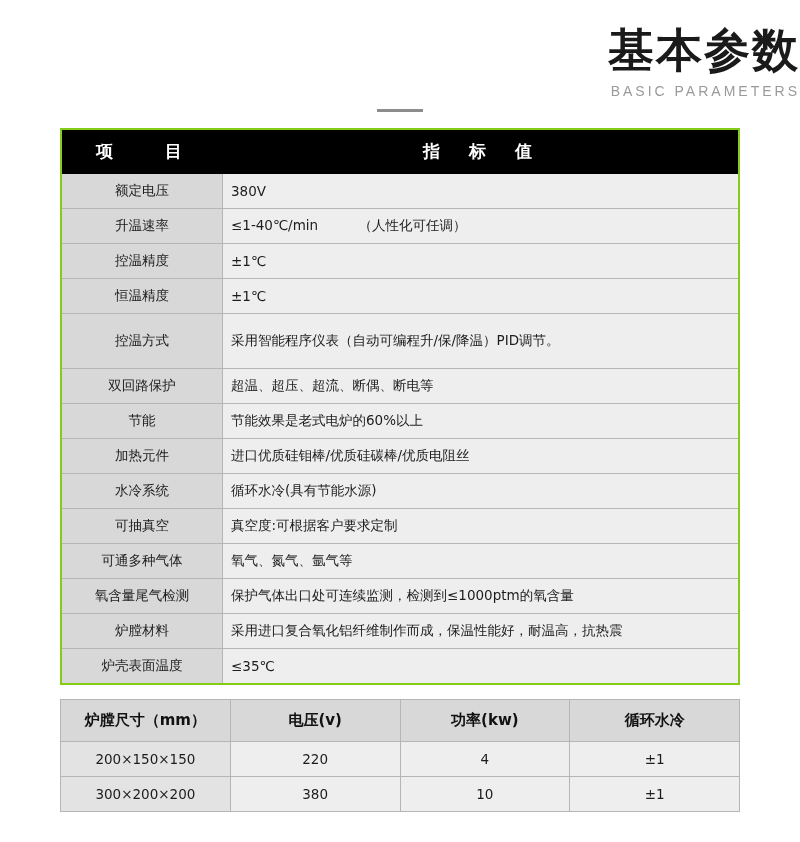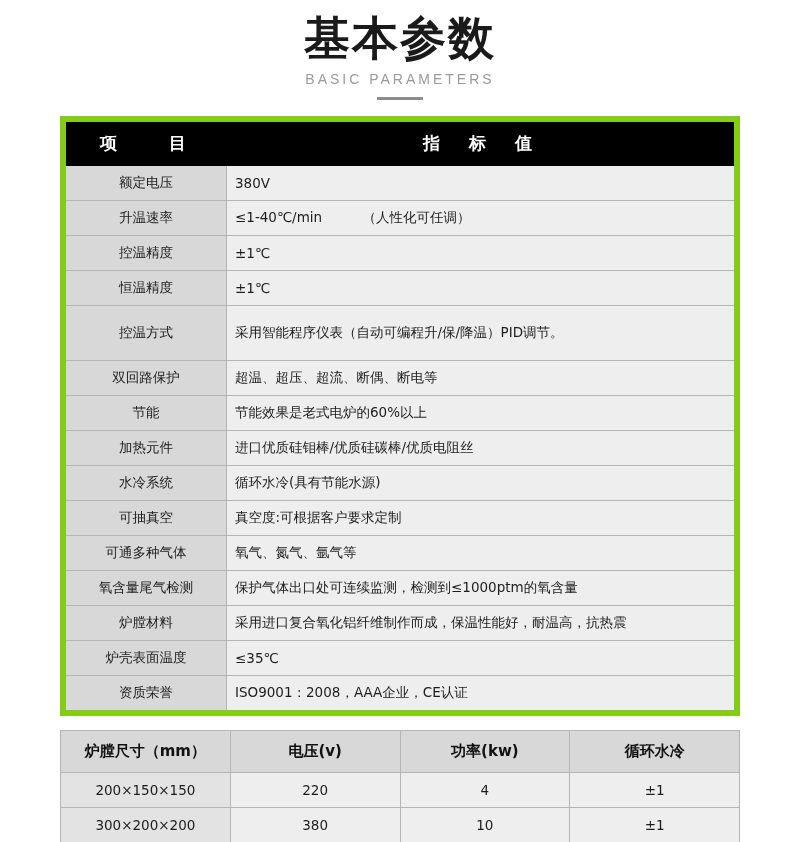--- a/index.html
+++ b/index.html
@@ -16,22 +16,22 @@
   }
   .page {
     position: relative;
     width: 800px;
     height: 842px;
     box-sizing: border-box;
   }
 
   
   .header {
-    text-align: center;
-    padding-top: 12px;
+    text-align: right;
+    padding-top: 24px;
   }
   .title-cn {
     font-size: 46px;
     font-weight: bold;
     letter-spacing: 2px;
     color: #1a1a1a;
     line-height: 1.15;
     font-family: "DejaVu Sans", "Liberation Sans", sans-serif;
   }
   .title-en {
@@ -51,21 +51,21 @@
   
   .table-wrap {
     padding: 0 60px;
     box-sizing: border-box;
     margin-top: 16px;
   }
   table.spec {
     border-collapse: collapse;
     width: 680px;
     table-layout: fixed;
-    border: 6px solid #84cc16;
+    border: 2px solid #84cc16;
   }
   table.spec th {
     background: #000000;
     color: #ffffff;
     font-size: 17px;
     font-weight: bold;
     letter-spacing: 6px;
     padding: 10px 0;
     border: 1px solid #000000;
     font-family: "DejaVu Sans", "Liberation Sans", sans-serif;
@@ -196,24 +196,20 @@
           <td class="val">保护气体出口处可连续监测，检测到≤1000ptm的氧含量</td>
         </tr>
         <tr>
           <td class="item">炉膛材料</td>
           <td class="val">采用进口复合氧化铝纤维制作而成，保温性能好，耐温高，抗热震</td>
         </tr>
         <tr>
           <td class="item">炉壳表面温度</td>
           <td class="val">≤35℃</td>
         </tr>
-        <tr>
-          <td class="item">资质荣誉</td>
-          <td class="val">ISO9001：2008，AAA企业，CE认证</td>
-        </tr>
       </tbody>
     </table>
   </div>
 
   <div class="table2-wrap">
     <table class="dims">
       <thead>
         <tr>
           <th>炉膛尺寸（mm）</th>
           <th>电压(v)</th>

